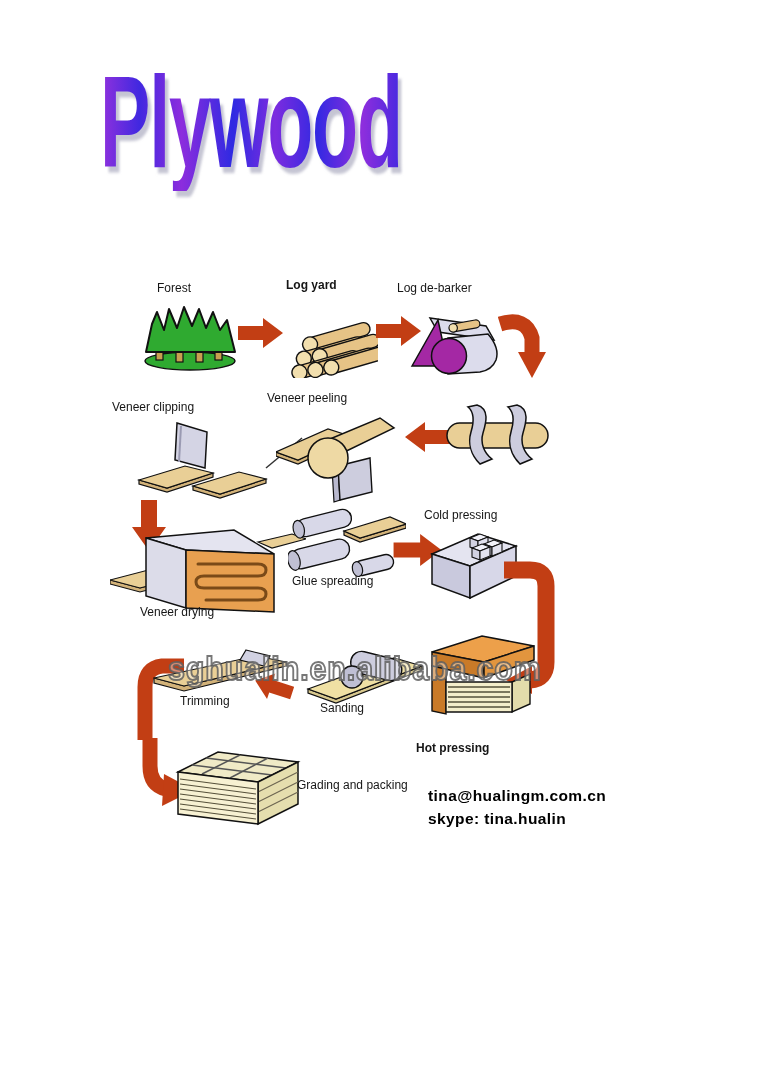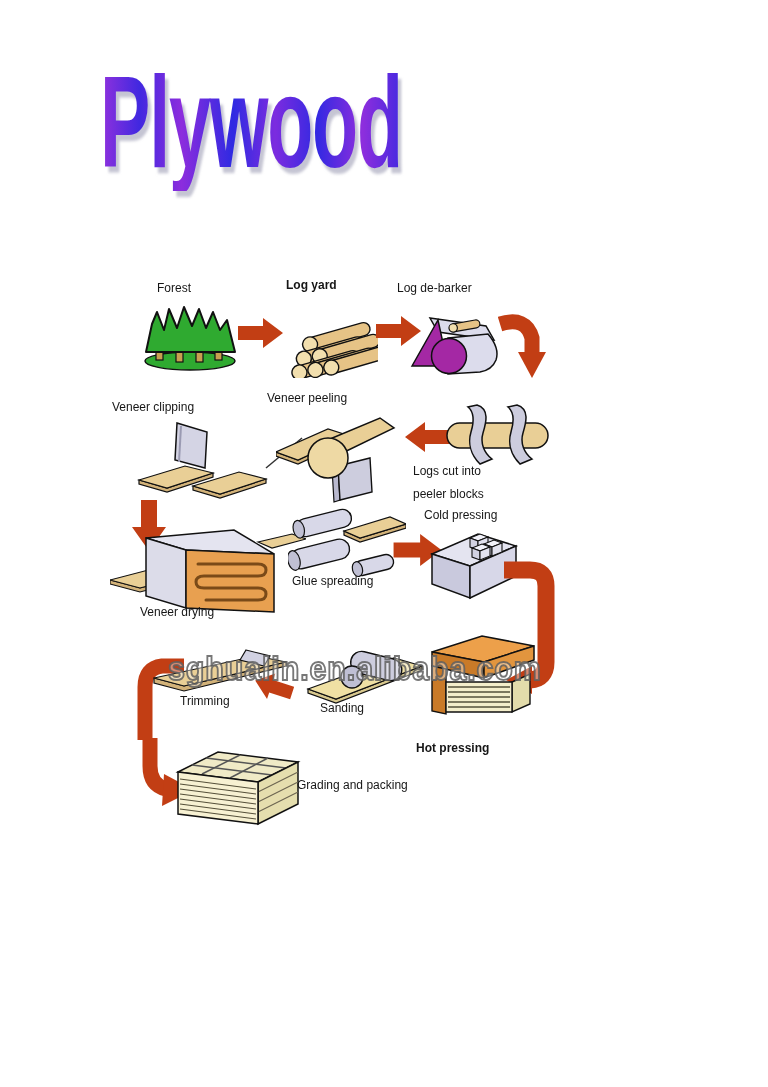--- a/index.html
+++ b/index.html
@@ -90,22 +90,20 @@
 
   <div class="icon" style="left:498px;top:312px;width:52px;height:72px;">
     <svg viewBox="0 0 52 72">
       <path d="M2,12 Q28,4 34,26 L34,42" stroke="#c23e14" stroke-width="15" fill="none"></path>
       <polygon points="20,40 48,40 34,66" fill="#c23e14"></polygon>
     </svg>
   </div>
 
   <div class="lbl" style="left:112px;top:400px;">Veneer clipping</div>
   <div class="lbl" style="left:267px;top:391px;">Veneer peeling</div>
-  <div class="lbl two" style="left:413px;top:460px;">Logs cut into
-peeler blocks</div>
 
   <div class="icon" style="left:133px;top:418px;width:135px;height:95px;">
     <svg viewBox="0 0 135 95">
       <path d="M6,62 L34,70 L80,55 L80,59 L34,74 L6,66 Z" fill="#d2b279" stroke="#111" stroke-width="1.2"></path>
       <polygon points="6,62 52,48 80,55 34,70" fill="#e9cf96" stroke="#111" stroke-width="1.2"></polygon>
       <path d="M60,68 L87,76 L133,61 L133,65 L87,80 L60,72 Z" fill="#d2b279" stroke="#111" stroke-width="1.2"></path>
       <polygon points="60,68 106,54 133,61 87,76" fill="#e9cf96" stroke="#111" stroke-width="1.2"></polygon>
       <polygon points="44,5 74,14 72,50 42,42" fill="#d4d4e4" stroke="#111" stroke-width="1.5"></polygon>
       <line x1="48" y1="8" x2="46" y2="44" stroke="#9a9ab2" stroke-width="2"></line>
     </svg>
@@ -304,14 +302,18 @@
           <line x1="20" y1="58" x2="96" y2="68"></line>
         <line x1="20" y1="63" x2="96" y2="73"></line>
           <line x1="20" y1="68" x2="96" y2="78"></line>
         <line x1="20" y1="73" x2="96" y2="83"></line>
       </g>
     </svg>
   </div>
 
   <div class="lbl" style="left:297px;top:778px;">Grading and packing</div>
 
+  <div class="contact">
+    <div>tina@hualingm.com.cn</div>
+    <div>skype: tina.hualin</div>
+  </div>
 
 </div>
 
 </body></html>

